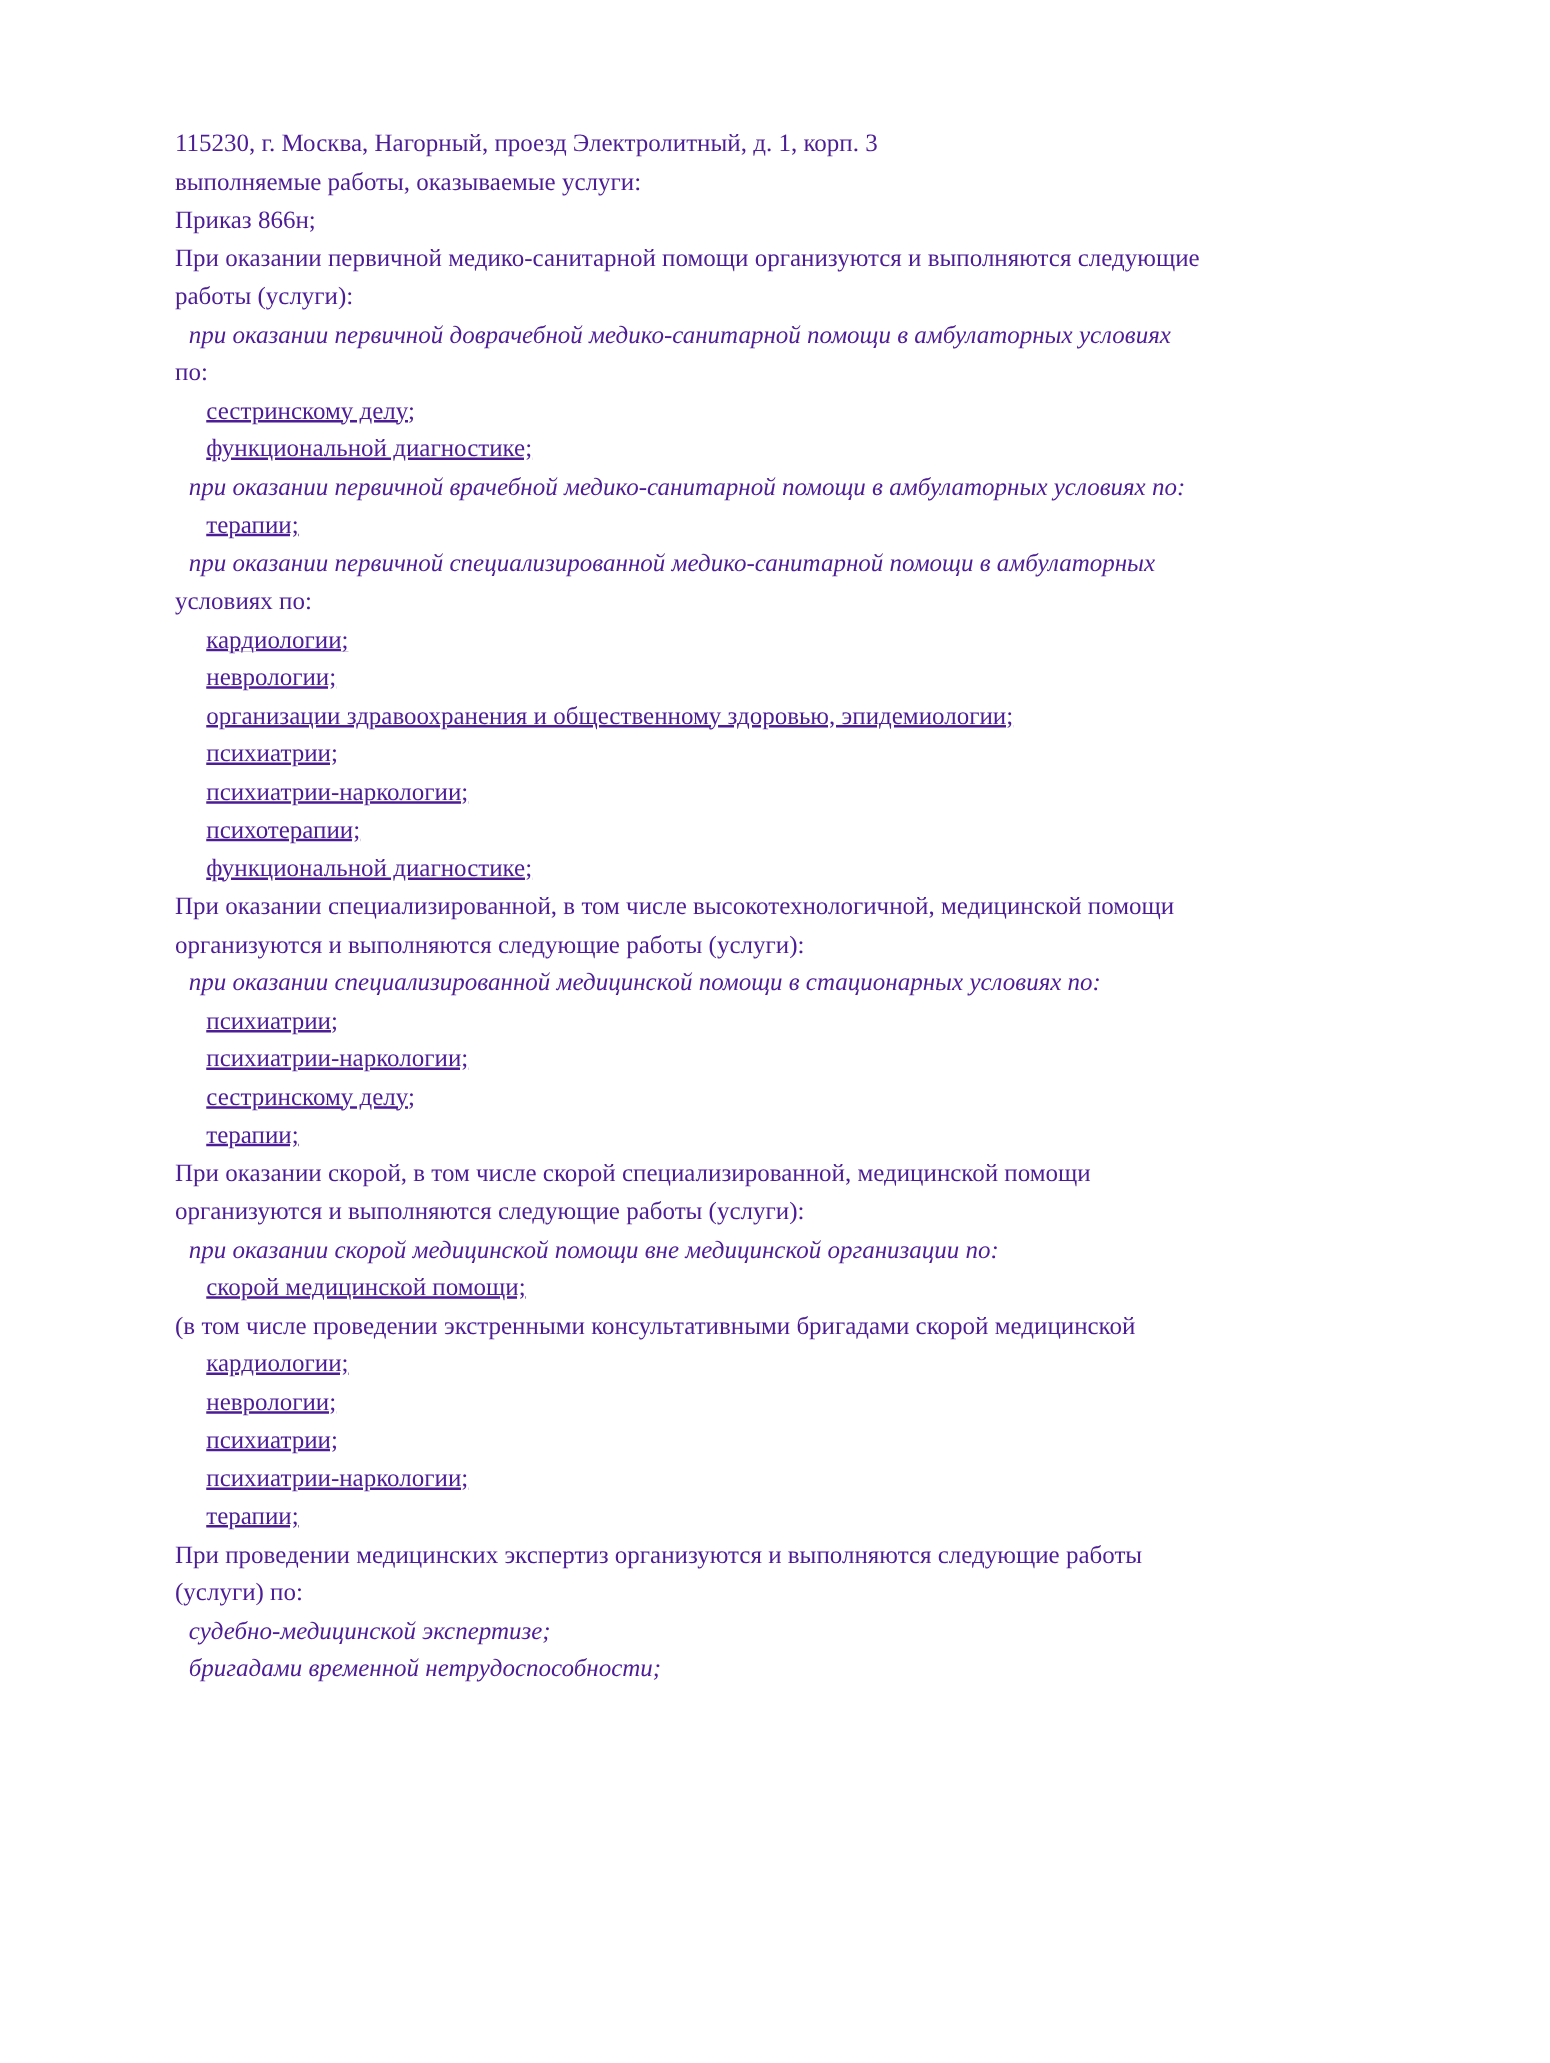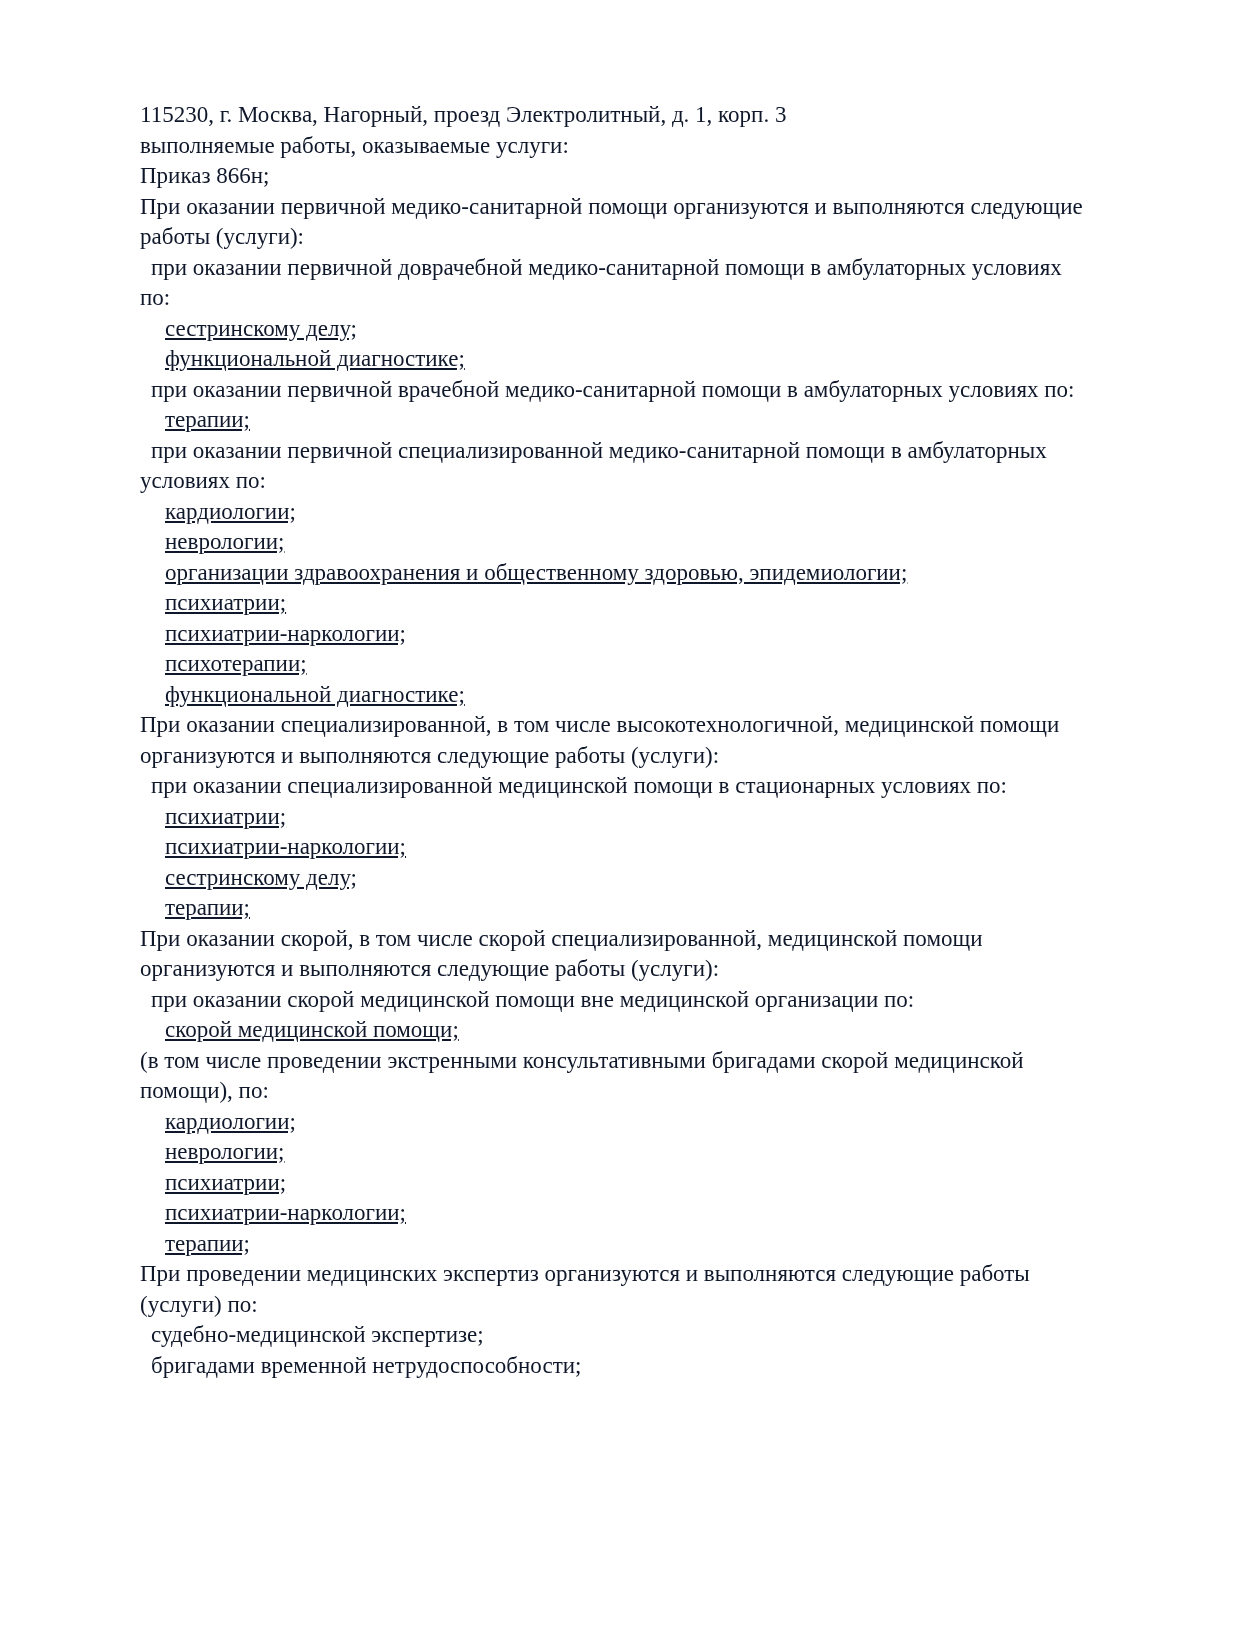--- a/index.html
+++ b/index.html
@@ -20,30 +20,30 @@
     width: 1240px;
     height: 1650px;
     background: #ffffff;
   }
   .text-block {
     position: absolute;
     left: 140px;
     top: 100px;
     width: 975px;
     font-family: "Liberation Serif", "DejaVu Serif", serif;
-    font-size: 23px;
+    font-size: 20px;
     line-height: 30.5px;
-    color: #0f172a;
+    color: #4c1d95;
   }
   .line {
     white-space: pre;
     height: 30.5px;
   }
   .indent-0 { padding-left: 0; }
-  .indent-1 { padding-left: 11px; }
+  .indent-1 { padding-left: 11px; font-style: italic; }
   .indent-2 { padding-left: 25px; text-decoration: underline; }
 </style>
 </head>
 <body>
 
 <div class="page">
   <div class="text-block" id="text-block">
       <div class="line indent-0">115230, г. Москва, Нагорный, проезд Электролитный, д. 1, корп. 3</div>
       <div class="line indent-0">выполняемые работы, оказываемые услуги:</div>
       <div class="line indent-0">Приказ 866н;</div>
@@ -69,21 +69,20 @@
       <div class="line indent-1">при оказании специализированной медицинской помощи в стационарных условиях по:</div>
       <div class="line indent-2">психиатрии;</div>
       <div class="line indent-2">психиатрии-наркологии;</div>
       <div class="line indent-2">сестринскому делу;</div>
       <div class="line indent-2">терапии;</div>
       <div class="line indent-0">При оказании скорой, в том числе скорой специализированной, медицинской помощи</div>
       <div class="line indent-0">организуются и выполняются следующие работы (услуги):</div>
       <div class="line indent-1">при оказании скорой медицинской помощи вне медицинской организации по:</div>
       <div class="line indent-2">скорой медицинской помощи;</div>
       <div class="line indent-0">(в том числе проведении экстренными консультативными бригадами скорой медицинской</div>
-      <div class="line indent-0">помощи), по:</div>
       <div class="line indent-2">кардиологии;</div>
       <div class="line indent-2">неврологии;</div>
       <div class="line indent-2">психиатрии;</div>
       <div class="line indent-2">психиатрии-наркологии;</div>
       <div class="line indent-2">терапии;</div>
       <div class="line indent-0">При проведении медицинских экспертиз организуются и выполняются следующие работы</div>
       <div class="line indent-0">(услуги) по:</div>
       <div class="line indent-1">судебно-медицинской экспертизе;</div>
       <div class="line indent-1">бригадами временной нетрудоспособности;</div>
     </div>

